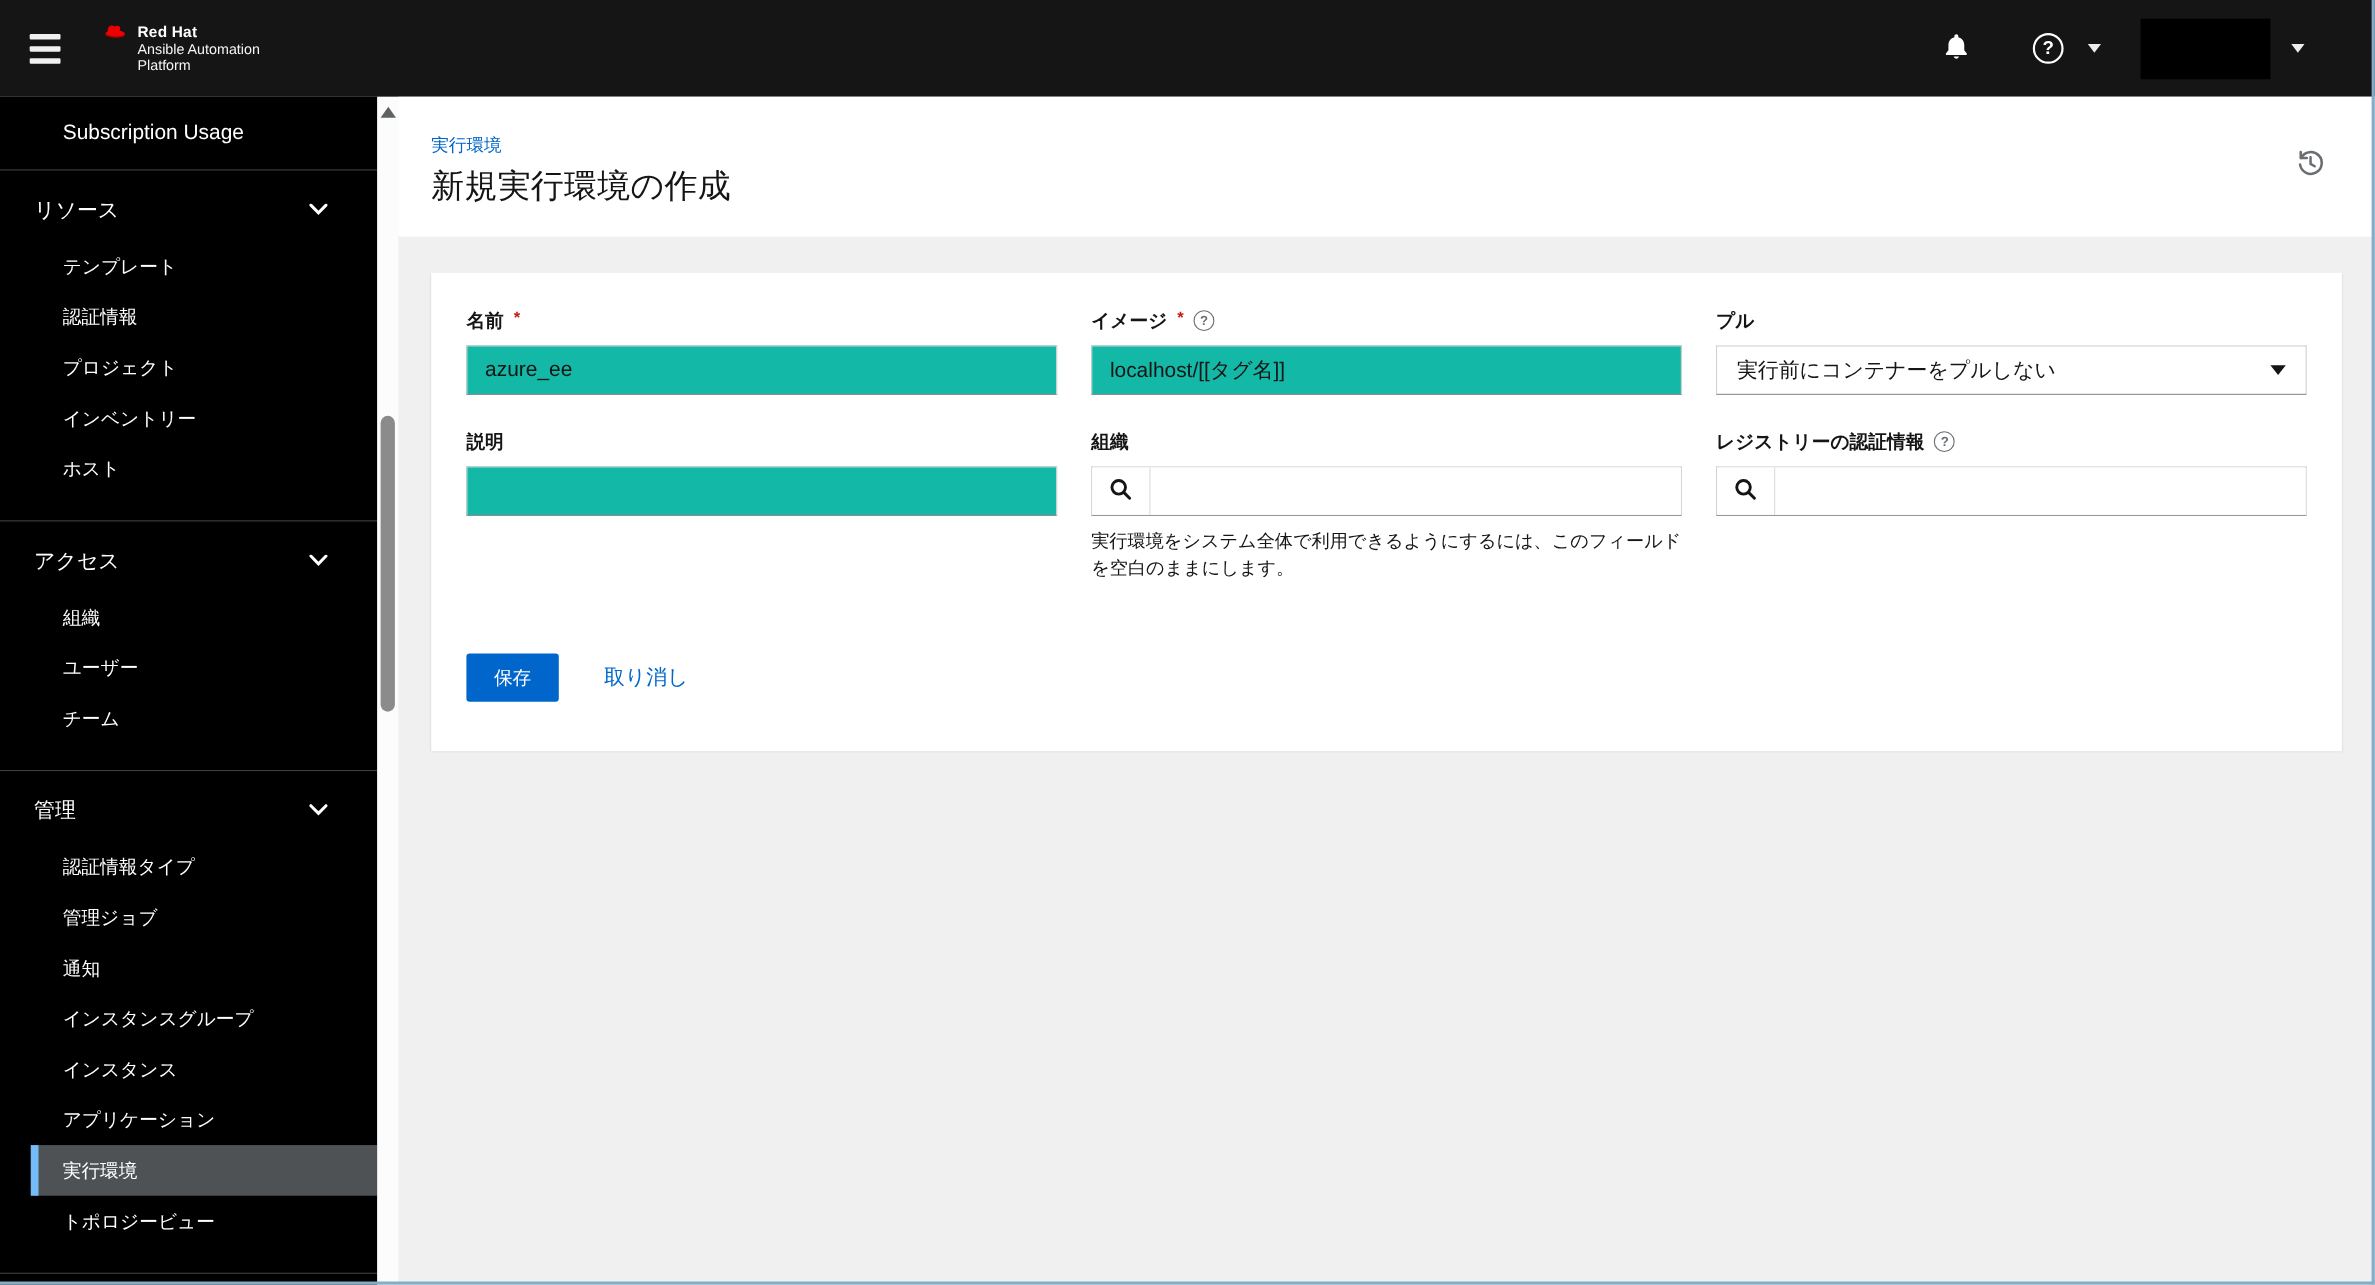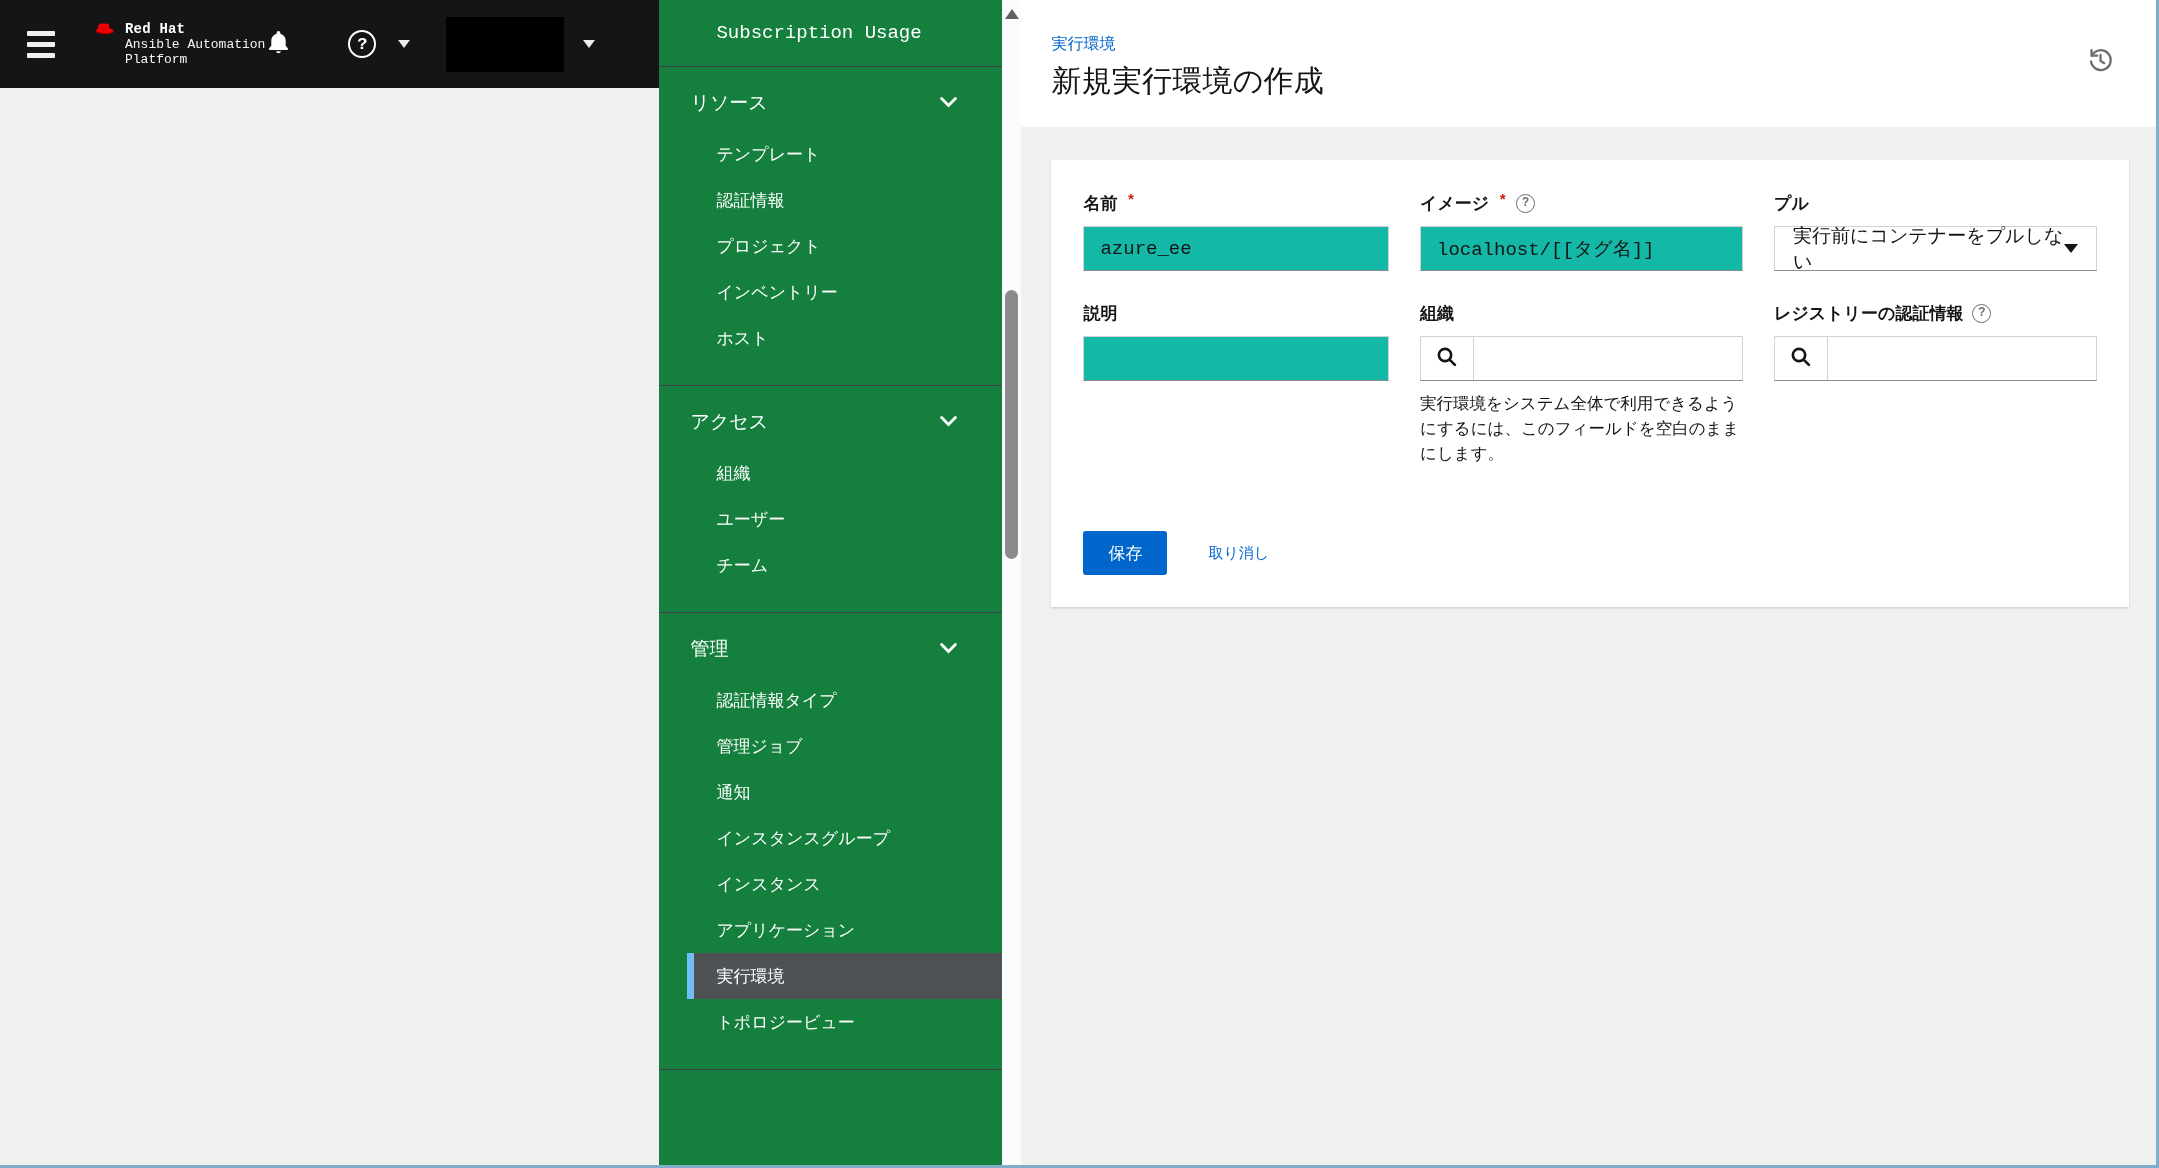--- a/index.html
+++ b/index.html
@@ -1,18 +1,18 @@
 <!DOCTYPE html>
 <html><head>
 <meta charset="utf-8">
 <style>
   * { margin:0; padding:0; box-sizing:border-box; }
   html,body { width:2159px; height:1168px; }
   body { font-family:"Liberation Sans","DejaVu Sans",sans-serif; background:#f0f0f0; overflow:hidden; }
-  .screen { position:relative; width:2159px; height:1168px; display:flex; flex-direction:row;font-family:Liberation Mono, monospace; }
+  .screen { position:relative; width:2159px; height:1168px; display:flex; flex-direction:column; }
   .edge-right { position:absolute; right:0; top:0; width:3px; height:100%; background:#7fafc8; z-index:50; }
   .edge-bottom { position:absolute; left:0; bottom:0; width:100%; height:3px; background:#7fafc8; z-index:50; }
 
   
   .masthead { height:88px; background:#151515; display:flex; align-items:center; flex:0 0 auto; }
   .hamburger { margin-left:27px; width:34px; background:none; border:none; cursor:pointer; display:flex; flex-direction:column; gap:6px; }
   .hamburger span { display:block; width:28px; height:5px; background:#f0f0f0; border-radius:1px; }
   .brand { display:flex; align-items:flex-start; margin-left:31px; }
   .brand-text { margin-left:9px; color:#fff; line-height:1.16; }
   .brand-name { font-size:14px; font-weight:bold; letter-spacing:.2px; }
@@ -25,21 +25,21 @@
   .mast-help::after { content:"?"; }
   .caret-down-white { width:0; height:0; border-left:6px solid transparent; border-right:6px solid transparent; border-top:8px solid #ededed; }
   .help-caret { margin-left:22px; }
   .user-redacted { width:118px; height:55px; background:#000; }
   .user-caret { margin-left:19px; }
 
   
   .main { flex:1; display:flex; min-height:0; }
 
   
-  .sidebar { width:343px; background:#15803d; color:#fff; flex:0 0 auto; overflow:hidden; }
+  .sidebar { width:343px; background:#000000; color:#fff; flex:0 0 auto; overflow:hidden; }
   .nav-standalone { height:66px; display:flex; align-items:center; padding-left:57px; font-size:19px; cursor:pointer; }
   .nav-divider { height:1px; background:#3c3f42; }
   .nav-section { padding:16px 0 24px 0; }
   .nav-section-header { height:40px; display:flex; align-items:center; justify-content:space-between; padding:0 45px 0 31px; font-size:19px; cursor:pointer; }
   .nav-items { list-style:none; margin-top:8px; }
   .nav-item { height:46px; display:flex; align-items:center; padding-left:57px; font-size:17px; color:#fff; cursor:pointer; }
   .nav-item.active { margin-left:28px; padding-left:22px; background:#4f5255; border-left:7px solid #73bcf7; }
 
   
   .side-scrollbar { width:19px; background:#fcfcfc; position:relative; flex:0 0 auto; }
@@ -62,21 +62,21 @@
   .help-icon::after { content:"?"; }
   .text-input { width:100%; height:45px; border:1px solid #d2d2d2; border-bottom:1px solid #8a8d90; padding:0 16px; font-size:19px; color:#151515; background:#14b8a6; font-family:inherit; }
   .select-control { height:45px; border:1px solid #d2d2d2; border-bottom:1px solid #8a8d90; background:#fff; display:flex; align-items:center; justify-content:space-between; padding:0 18px; font-size:19px; color:#151515; cursor:pointer; }
   .caret-down-dark { width:0; height:0; border-left:7px solid transparent; border-right:7px solid transparent; border-top:9px solid #151515; }
   .search-group { display:flex; height:45px; border:1px solid #d2d2d2; border-bottom:1px solid #8a8d90; background:#fff; }
   .search-btn { width:53px; flex:0 0 auto; border:none; border-right:1px solid #d2d2d2; background:#fff; display:flex; align-items:center; justify-content:center; cursor:pointer; }
   .search-group input { flex:1; border:none; outline:none; font-size:19px; padding:0 14px; min-width:0; font-family:inherit; }
   .helper-text { margin-top:11px; font-size:16.5px; line-height:1.52; color:#151515; max-width:545px; }
   .actions { margin-top:64px; display:flex; align-items:center; }
   .btn-save { height:44px; padding:0 25px; background:#0066cc; color:#fff; border:none; border-radius:3px; font-size:17px; cursor:pointer; font-family:inherit; }
-  .link-cancel { margin-left:41px; color:#0066cc; font-size:15px; text-decoration:none; cursor:pointer; }
+  .link-cancel { margin-left:41px; color:#0066cc; font-size:19px; text-decoration:none; cursor:pointer; }
 </style>
 </head>
 <body>
 
 <div class="screen">
   <div class="edge-right"></div>
   <div class="edge-bottom"></div>
 
   <header class="masthead">
     <button class="hamburger">

